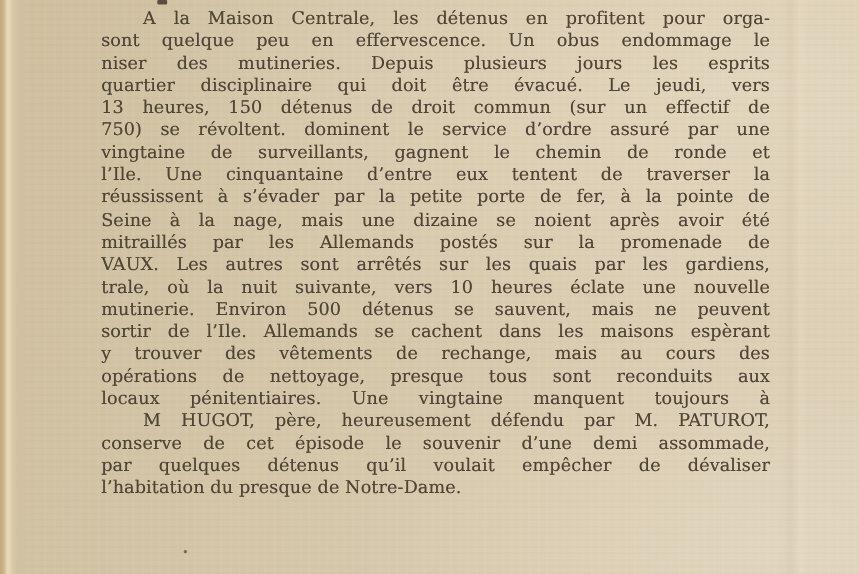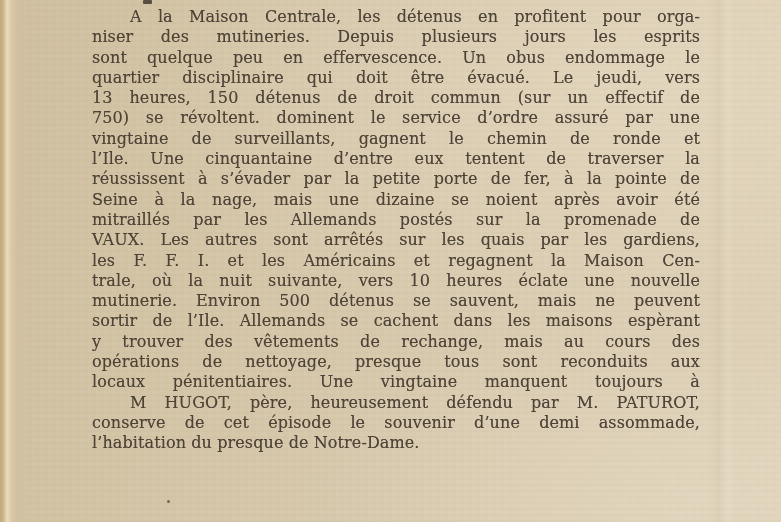--- a/index.html
+++ b/index.html
@@ -61,38 +61,38 @@
 <div class="page">
   <div class="grain"></div>
   <div class="left-edge"></div>
   <div class="right-crease"></div>
   <div class="speck speck-top"></div>
   <div class="speck speck-bottom"></div>
 
   <div class="textblock">
     <div>
       <div class="line indent">A la Maison Centrale, les détenus en profitent pour orga-</div>
+      <div class="line">sont quelque peu en effervescence. Un obus endommage le</div>
       <div class="line">niser des mutineries. Depuis plusieurs jours les esprits</div>
-      <div class="line">sont quelque peu en effervescence. Un obus endommage le</div>
       <div class="line">quartier disciplinaire qui doit être évacué. Le jeudi, vers</div>
       <div class="line">13 heures, 150 détenus de droit commun (sur un effectif de</div>
       <div class="line">750) se révoltent. dominent le service d’ordre assuré par une</div>
       <div class="line">vingtaine de surveillants, gagnent le chemin de ronde et</div>
       <div class="line">l’Ile. Une cinquantaine d’entre eux tentent de traverser la</div>
       <div class="line">réussissent à s’évader par la petite porte de fer, à la pointe de</div>
       <div class="line">Seine à la nage, mais une dizaine se noient après avoir été</div>
       <div class="line">mitraillés par les Allemands postés sur la promenade de</div>
       <div class="line">VAUX. Les autres sont arrêtés sur les quais par les gardiens,</div>
-      <div class="line">les F. F. I. et les Américains et regagnent la Maison Cen-</div>
       <div class="line">trale, où la nuit suivante, vers 10 heures éclate une nouvelle</div>
       <div class="line">mutinerie. Environ 500 détenus se sauvent, mais ne peuvent</div>
       <div class="line">sortir de l’Ile. Allemands se cachent dans les maisons espèrant</div>
       <div class="line">y trouver des vêtements de rechange, mais au cours des</div>
       <div class="line">opérations de nettoyage, presque tous sont reconduits aux</div>
       <div class="line">locaux pénitentiaires. Une vingtaine manquent toujours à</div>
     </div>
     <div>
       <div class="line indent">M HUGOT, père, heureusement défendu par M. PATUROT,</div>
       <div class="line">conserve de cet épisode le souvenir d’une demi assommade,</div>
+      <div class="line">par quelques détenus qu’il voulait empêcher de dévaliser</div>
       <div class="line para-end">l’habitation du presque de Notre-Dame.</div>
     </div>
   </div>
 </div>
 
 </body></html>

